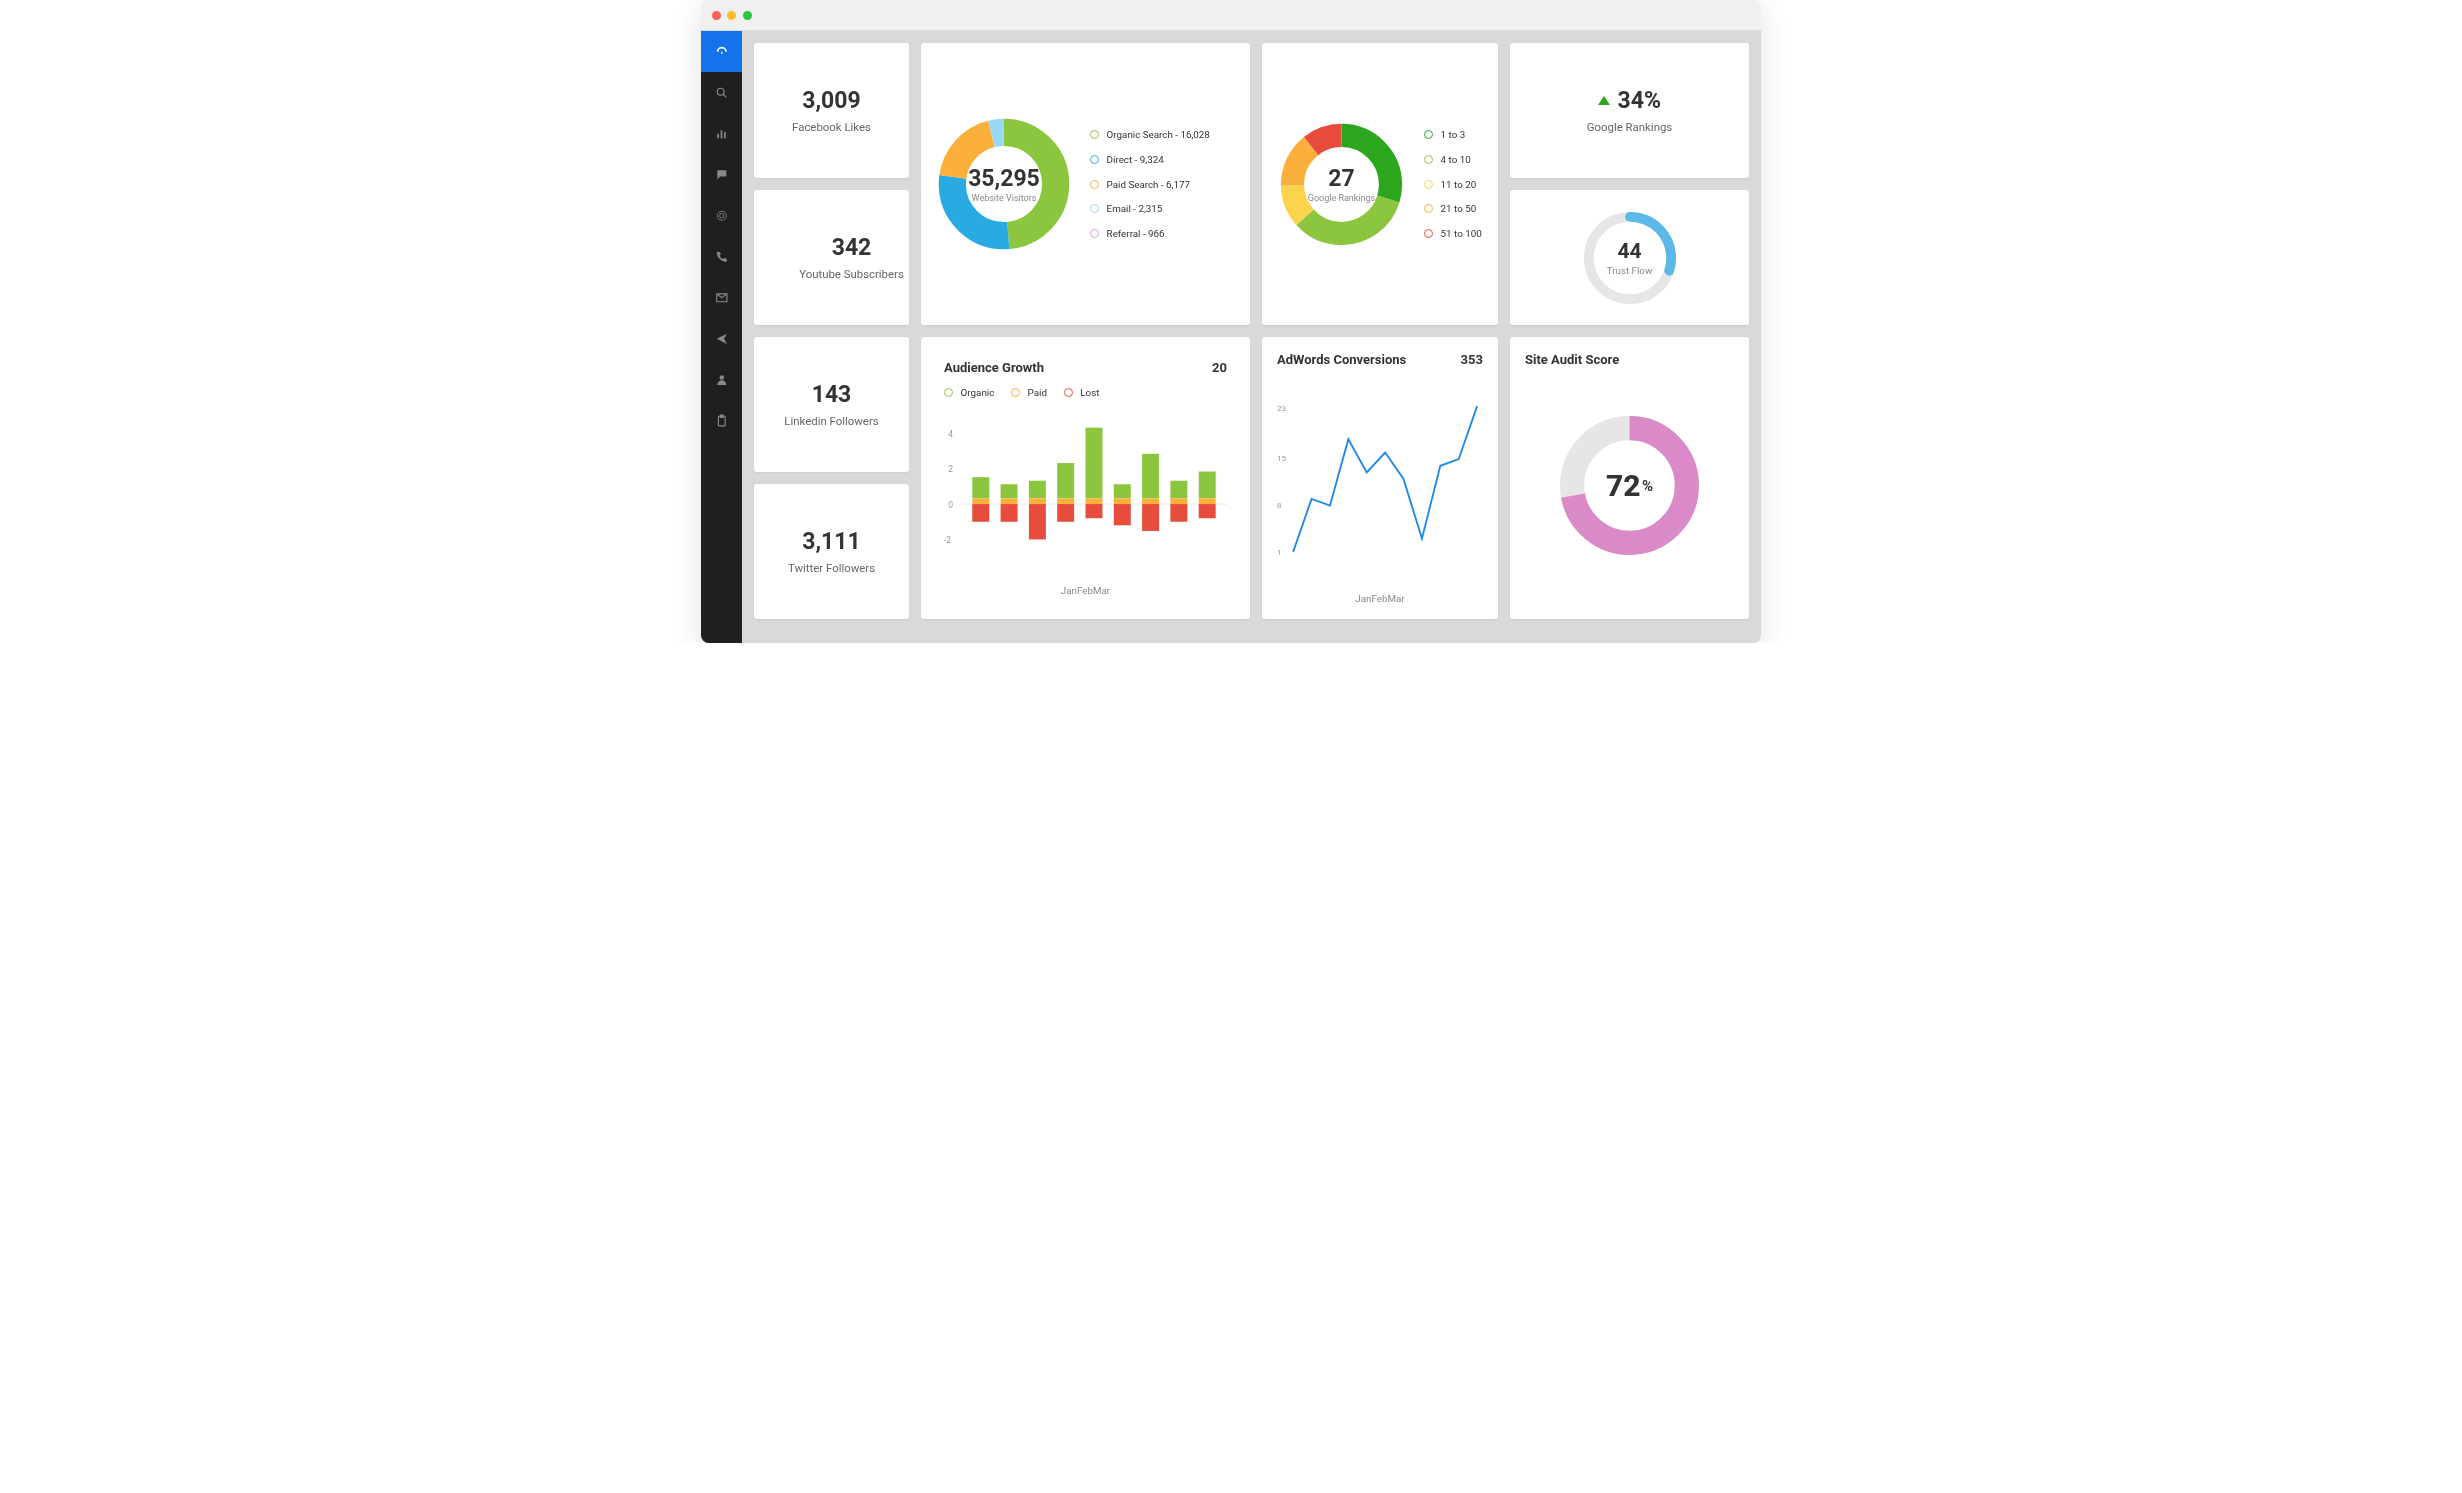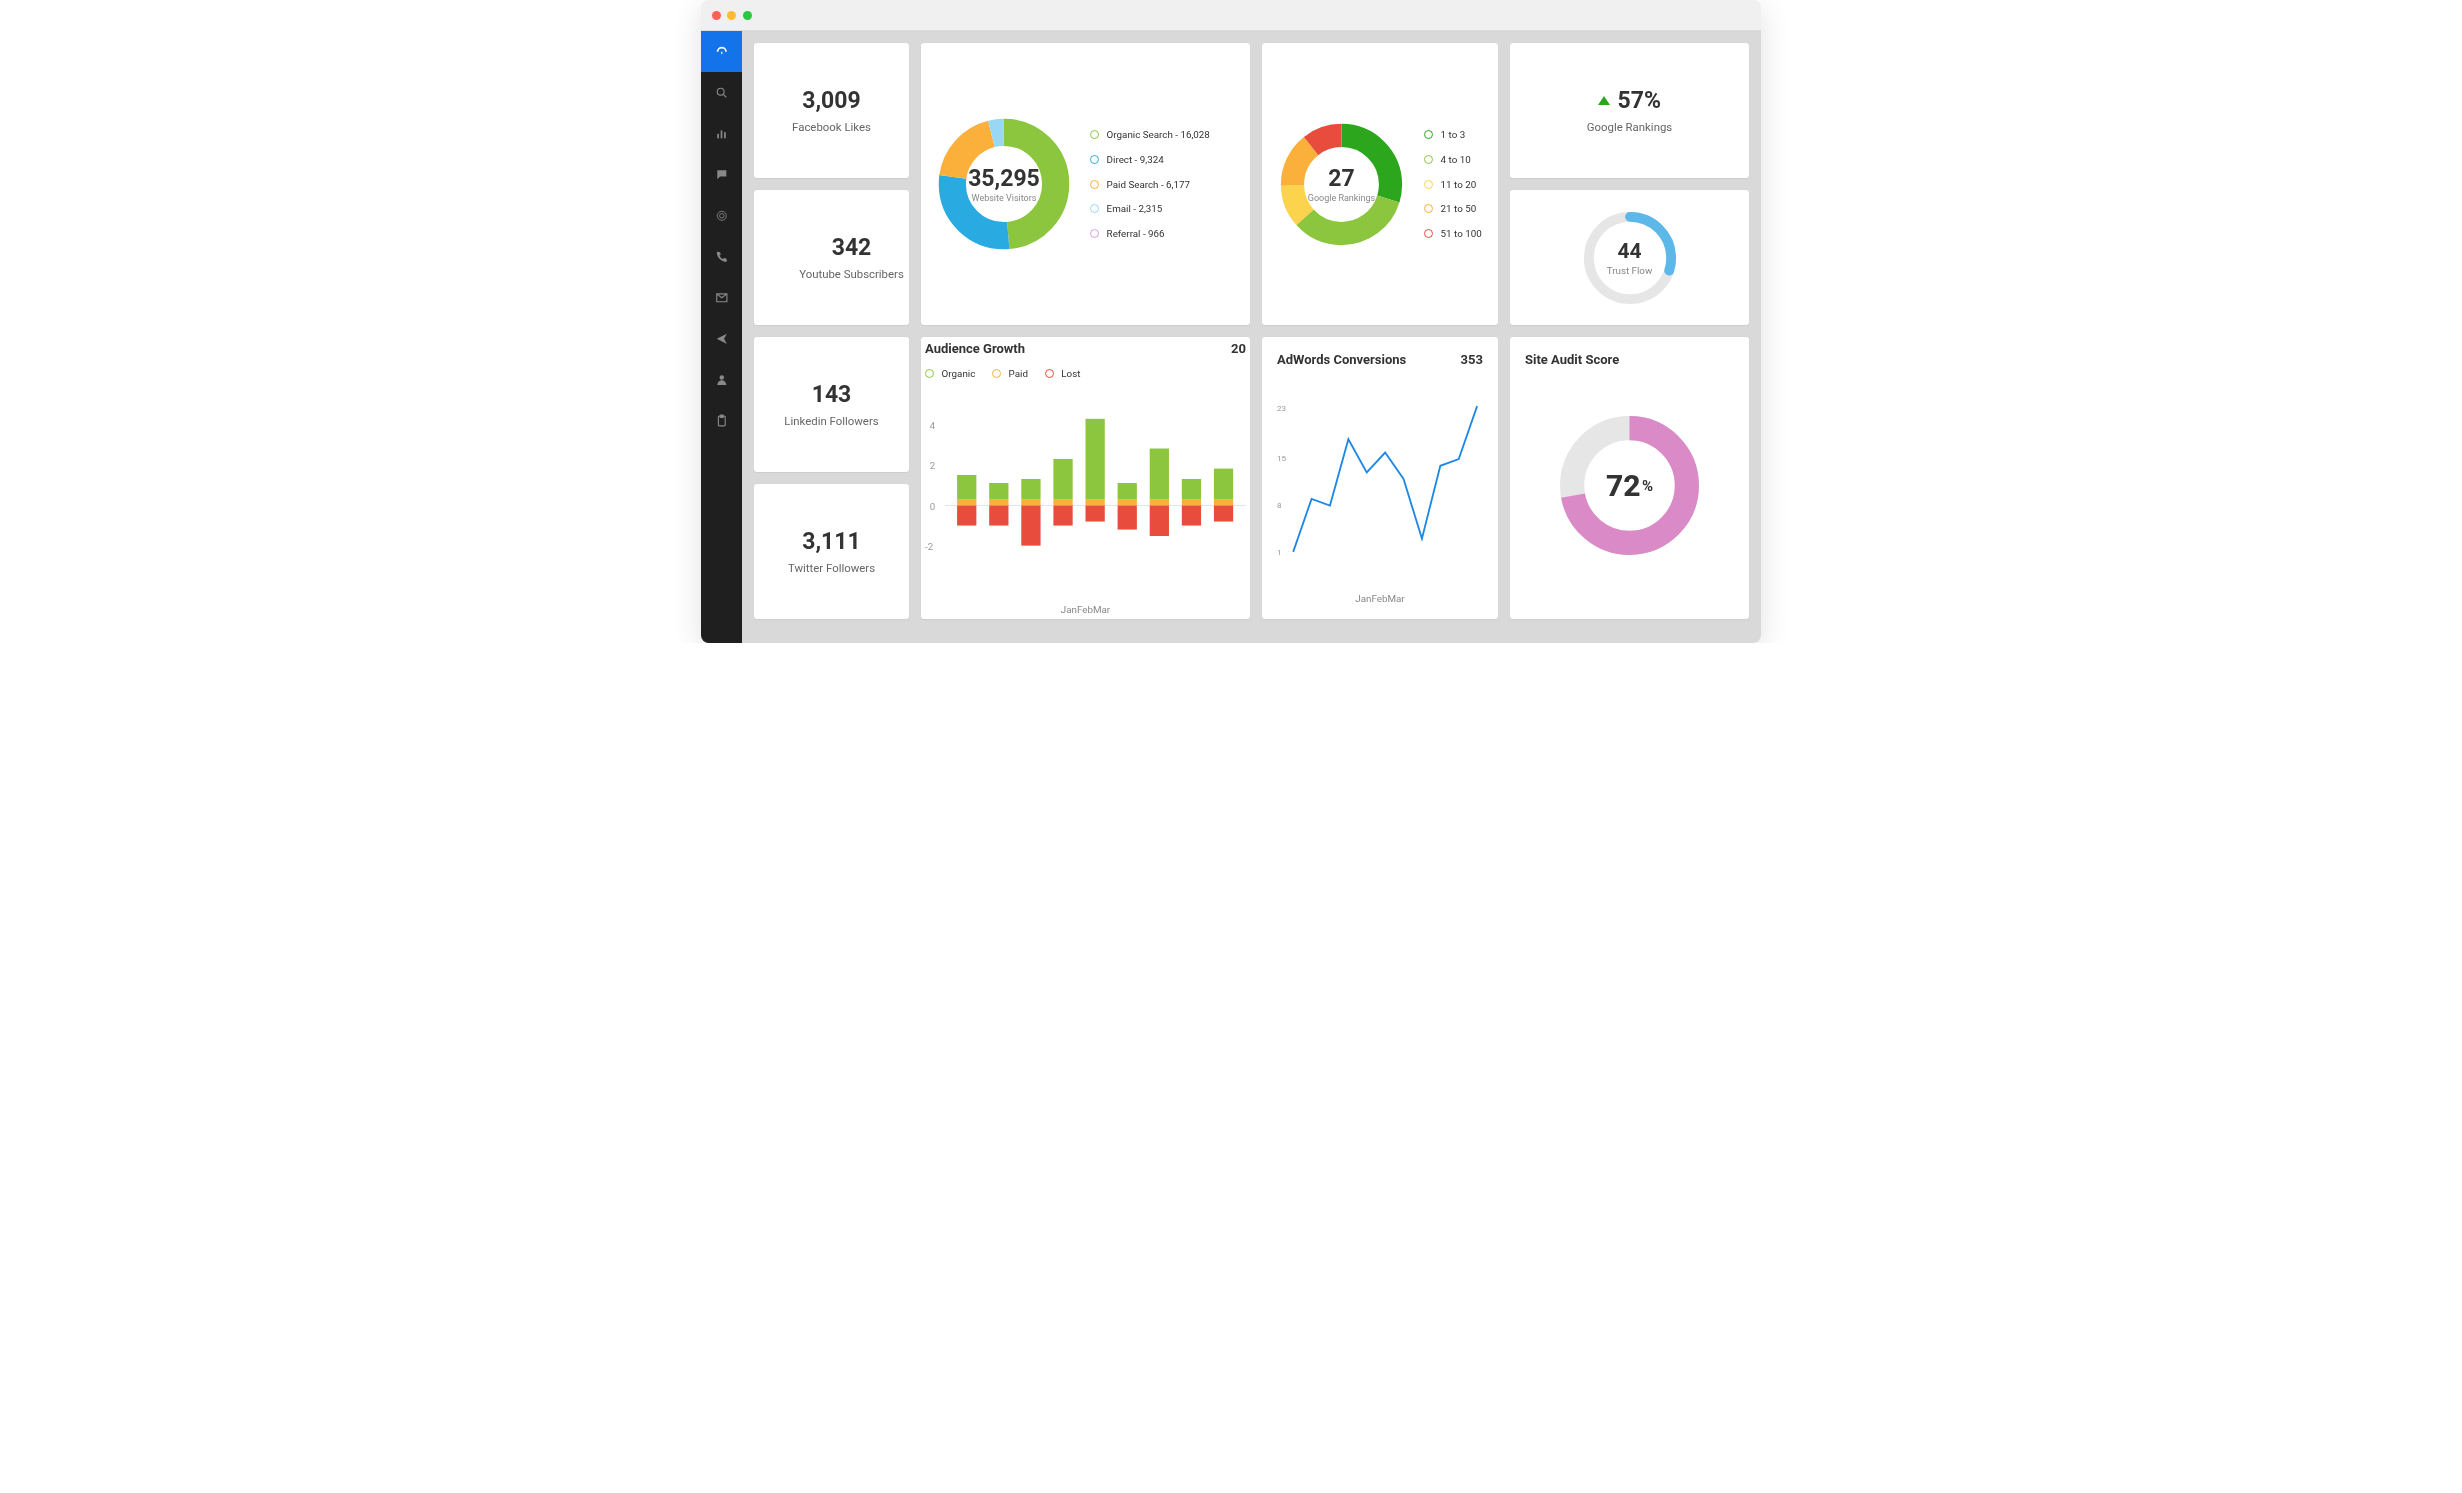--- a/index.html
+++ b/index.html
@@ -24,21 +24,21 @@
 .stat .num { font-size:23px; font-weight:700; color:#333; }
 .stat .lbl { font-size:11.4px; color:#666; margin-top:6px; }
 .c-fb { grid-column:1; grid-row:1; }
 .c-yt { grid-column:1; grid-row:2;padding-left:40px; }
 .c-li { grid-column:1; grid-row:3; }
 .c-tw { grid-column:1; grid-row:4; }
 .c-wv { grid-column:2; grid-row:1 / span 2; display:flex; align-items:center; padding:0 15px; }
 .c-gr { grid-column:3; grid-row:1 / span 2; display:flex; align-items:center; padding:0 15px; }
 .c-rk { grid-column:4; grid-row:1; }
 .c-tf { grid-column:4; grid-row:2; display:flex; align-items:center; justify-content:center; }
-.c-ag { grid-column:2; grid-row:3 / span 2; padding:4px; display:flex; flex-direction:column; }
+.c-ag { grid-column:2; grid-row:3 / span 2; padding:23px; display:flex; flex-direction:column; }
 .c-ac { grid-column:3; grid-row:3 / span 2; padding:15px; display:flex; flex-direction:column; }
 .c-sa { grid-column:4; grid-row:3 / span 2; padding:15px; display:flex; flex-direction:column; }
 .donut-wrap { position:relative; width:136px; height:136px; flex-shrink:0; }
 .donut-center { position:absolute; inset:0; display:flex; flex-direction:column; align-items:center; justify-content:center; }
 .donut-center .big { font-size:23px; font-weight:700; color:#333; }
 .donut-center .sm { font-size:9px; color:#888; margin-top:1.5px; }
 .legend { margin-left:18px; display:flex; flex-direction:column; gap:13.6px; }
 .leg-item { display:flex; align-items:center; gap:7.6px; font-size:9.8px; color:#333; }
 .ring { width:9px; height:9px; border-radius:50%; border:1.5px solid; flex-shrink:0; }
 .rank { display:flex; flex-direction:column; align-items:center; justify-content:center; }
@@ -221,21 +221,21 @@
             <div class="leg-item">
                 <span class="ring" style="border-color:#e74c3c"></span>
                 <span>51 to 100</span>
               </div>
           </div>
         </div>
 
         <div class="card rank c-rk">
           <div class="rank-top">
             <div class="tri"></div>
-            <div class="num">57%</div>
+            <div class="num">34%</div>
           </div>
           <div class="lbl">Google Rankings</div>
         </div>
 
         <div class="card c-tf">
           <div class="tf-ring">
             <svg viewBox="0 0 100 100">
               <circle cx="50" cy="50" r="42" fill="none" stroke="#e6e6e6" stroke-width="10"></circle>
               <circle cx="50" cy="50" r="42" fill="none" stroke="#5bb8e8" stroke-width="10" stroke-dasharray="79 264" transform="rotate(-90 50 50)" stroke-linecap="round"></circle>
             </svg>

